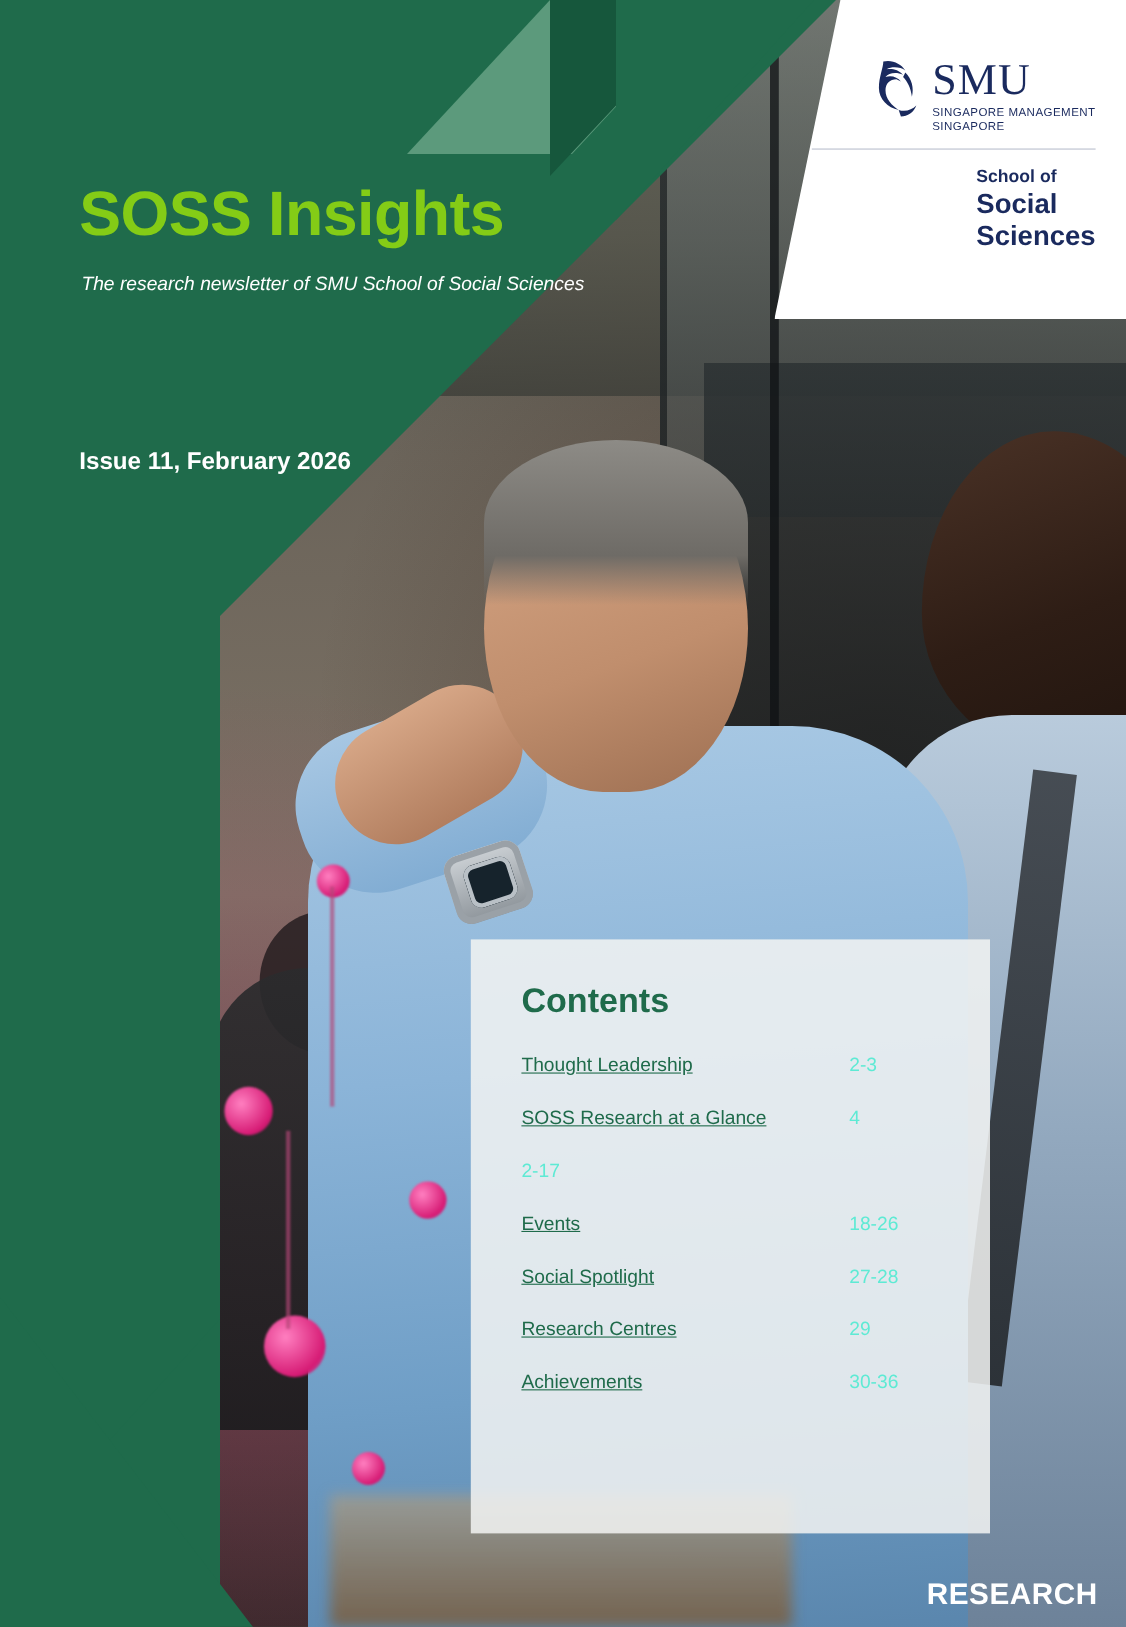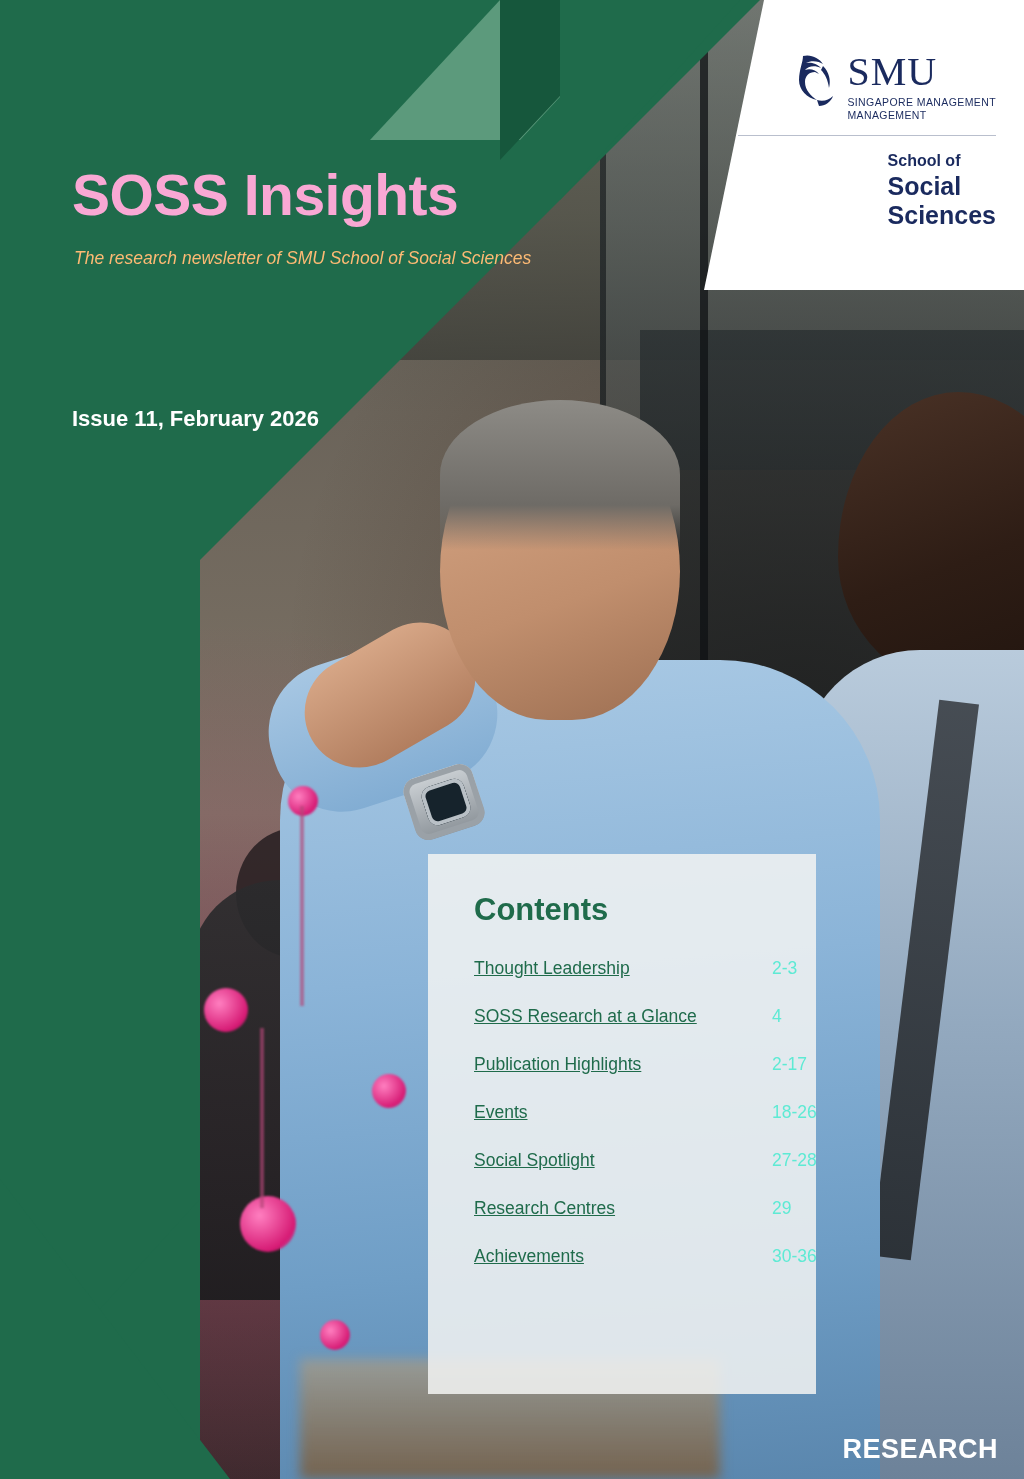--- a/index.html
+++ b/index.html
@@ -270,43 +270,43 @@
     line-height: 1.16;
     color: #1a2a5e;
   }
 
   
   .masthead-title {
     position: absolute;
     left: 72px; top: 162px;
     font-size: 57px;
     font-weight: bold;
-    color: #f9a8d4;
+    color: #84cc16;
     letter-spacing: -0.5px;
   }
   .masthead-sub {
     position: absolute;
     left: 74px; top: 248px;
     font-size: 17.5px;
     font-style: italic;
-    color: #fdba74;
+    color: #ffffff;
   }
   .issue-line {
     position: absolute;
     left: 72px; top: 406px;
     font-size: 22px;
     font-weight: bold;
     color: #ffffff;
   }
 
   
   .contents-card {
     position: absolute;
     left: 428px; top: 854px;
-    width: 388px; height: 540px;
+    width: 472px; height: 540px;
     background: rgba(242,243,242,0.86);
   }
   .contents-title {
     position: absolute;
     left: 46px; top: 38px;
     font-size: 31px;
     font-weight: bold;
     color: #1f6b4b;
   }
   .contents-list {
@@ -390,21 +390,21 @@
   <div class="smu-logo">
     <svg class="smu-mark" viewBox="0 0 38 56">
       <path d="M6 4 C14 2 22 6 26 12 C22 9 14 8 9 11 C13 10 20 11 24 16 C18 13 11 14 8 18 C13 16 19 18 22 22 L18 20 C12 20 8 24 8 30 C8 38 14 44 20 48 C10 46 2 38 2 28 C2 18 6 10 6 4 Z" fill="#1a2a5e"></path>
       <path d="M26 14 C32 20 34 28 32 36 C31 28 28 22 24 18 Z" fill="#1a2a5e"></path>
       <path d="M20 48 C26 50 32 48 36 44 C34 50 28 54 22 54 Z" fill="#1a2a5e"></path>
     </svg>
     <div class="smu-wordmark">
       <div class="smu-big">SMU</div>
       <div class="smu-small">
         <div>SINGAPORE MANAGEMENT</div>
-        <div>MANAGEMENT</div>
+        <div>SINGAPORE</div>
       </div>
     </div>
   </div>
   <div class="logo-divider"></div>
   <div class="school-block">
     <div class="school-of">School of</div>
     <div class="school-name">Social</div>
     <div class="school-name">Sciences</div>
   </div>
 
@@ -420,21 +420,20 @@
         <div class="contents-label">Thought Leadership</div>
         <div class="contents-pages">2-3</div>
       </div>
 
       <div class="contents-row">
         <div class="contents-label">SOSS Research at a Glance</div>
         <div class="contents-pages">4</div>
       </div>
 
       <div class="contents-row">
-        <div class="contents-label">Publication Highlights</div>
         <div class="contents-pages">2-17</div>
       </div>
 
       <div class="contents-row">
         <div class="contents-label">Events</div>
         <div class="contents-pages">18-26</div>
       </div>
 
       <div class="contents-row">
         <div class="contents-label">Social Spotlight</div>

